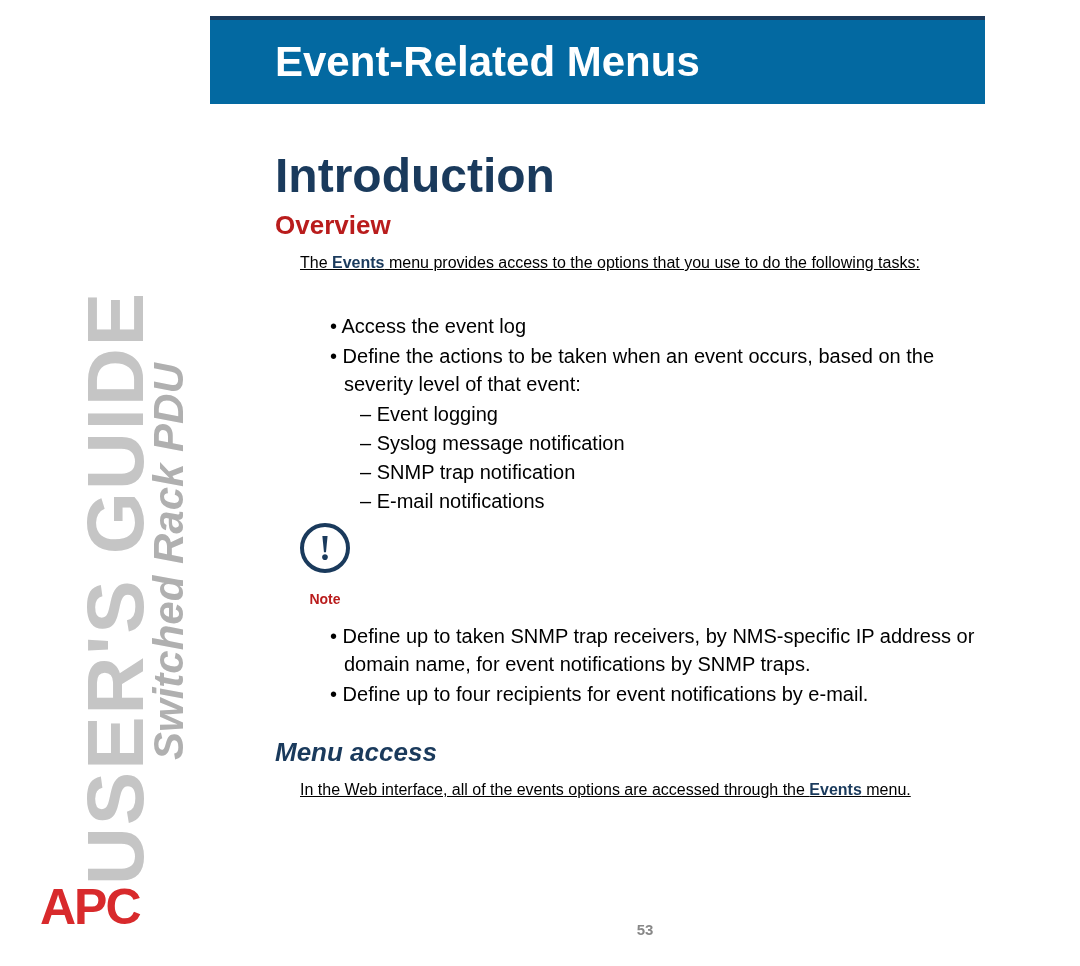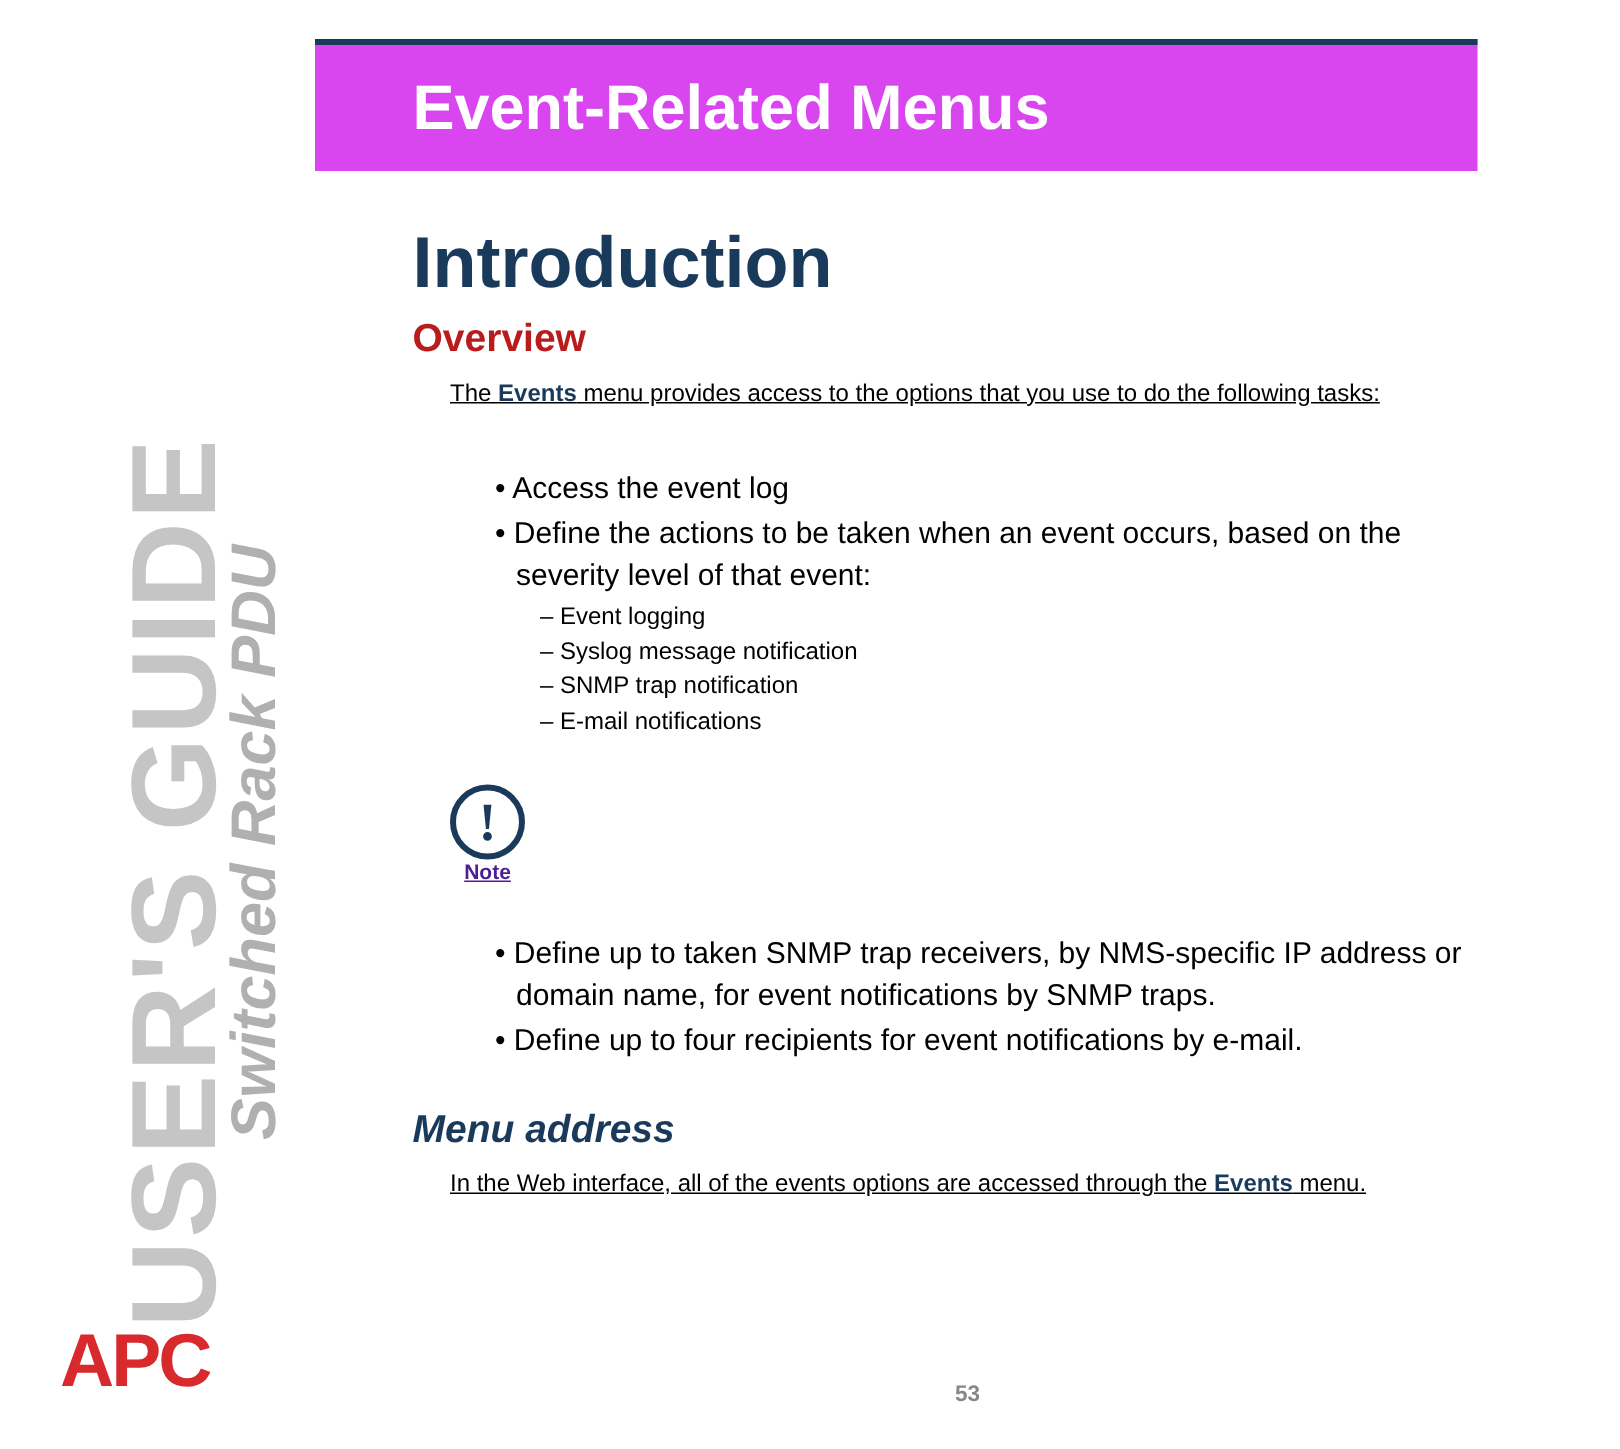--- a/index.html
+++ b/index.html
@@ -66,23 +66,23 @@
   .content {
     position: absolute;
     left: 210px;
     top: 0;
     right: 0;
     height: 966px;
   }
   .title-banner {
     position: absolute;
     left: 0;
-    top: 26px;
+    top: 16px;
     right: 95px;
-    background: #d946ef;
+    background: #0369a1;
     color: #ffffff;
     font-size: 42px;
     font-weight: 600;
     padding: 18px 0 18px 65px;
     font-family: "Trebuchet MS", Verdana, sans-serif;
     border-top: 4px solid #1a3a5c;
   }
   .section-title {
     position: absolute;
     left: 65px;
@@ -132,21 +132,21 @@
     padding-left: 14px;
   }
   .bullet-item::before {
     content: "• ";
   }
   .sub-list {
     padding-left: 30px;
     margin-top: 2px;
   }
   .sub-item {
-    font-size: 16px;
+    font-size: 20px;
     color: #000;
     line-height: 1.45;
     text-indent: -14px;
     padding-left: 14px;
   }
   .sub-item::before {
     content: "– ";
   }
   .note-block {
     position: absolute;
@@ -173,23 +173,22 @@
     justify-content: center;
     font-size: 36px;
     font-weight: 900;
     color: #1a3a5c;
     font-family: Georgia, serif;
     box-sizing: border-box;
   }
   .note-label {
     font-size: 14px;
     font-weight: bold;
-    color: #4c1d95;
-    margin-top: 0;
-    text-decoration: underline;
+    color: #b91c1c;
+    margin-top: 18px;
   }
   .note-text {
     font-size: 20px;
     color: #333;
     line-height: 1.4;
   }
   .note-text .link {
     color: #a020a0;
   }
   .bullet-list2 {
@@ -273,20 +272,20 @@
       <div class="note-icon">!</div>
       <div class="note-label">Note</div>
     </div>
   </div>
 
   <div class="bullet-list2">
     <div class="bullet-item">Define up to taken SNMP trap receivers, by NMS-specific IP address or domain name, for event notifications by SNMP traps.</div>
     <div class="bullet-item">Define up to four recipients for event notifications by e-mail.</div>
   </div>
 
-  <div class="subsection2">Menu address</div>
+  <div class="subsection2">Menu access</div>
 
   <div class="para2 body-text">
     <span>In the Web interface, all of the events options are accessed through the </span><span class="events-bold">Events</span><span> menu.</span>
   </div>
 
   <div class="page-number">53</div>
 </div>
 
 </body></html>

